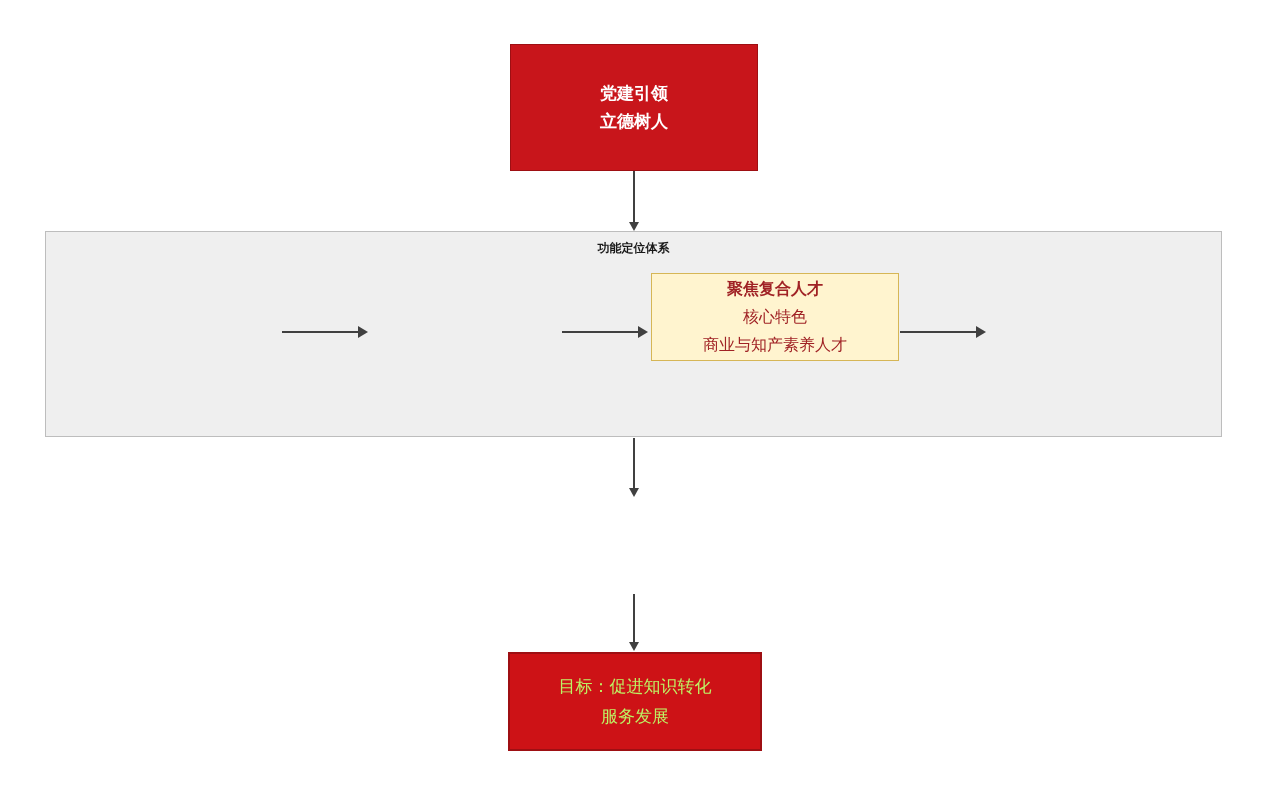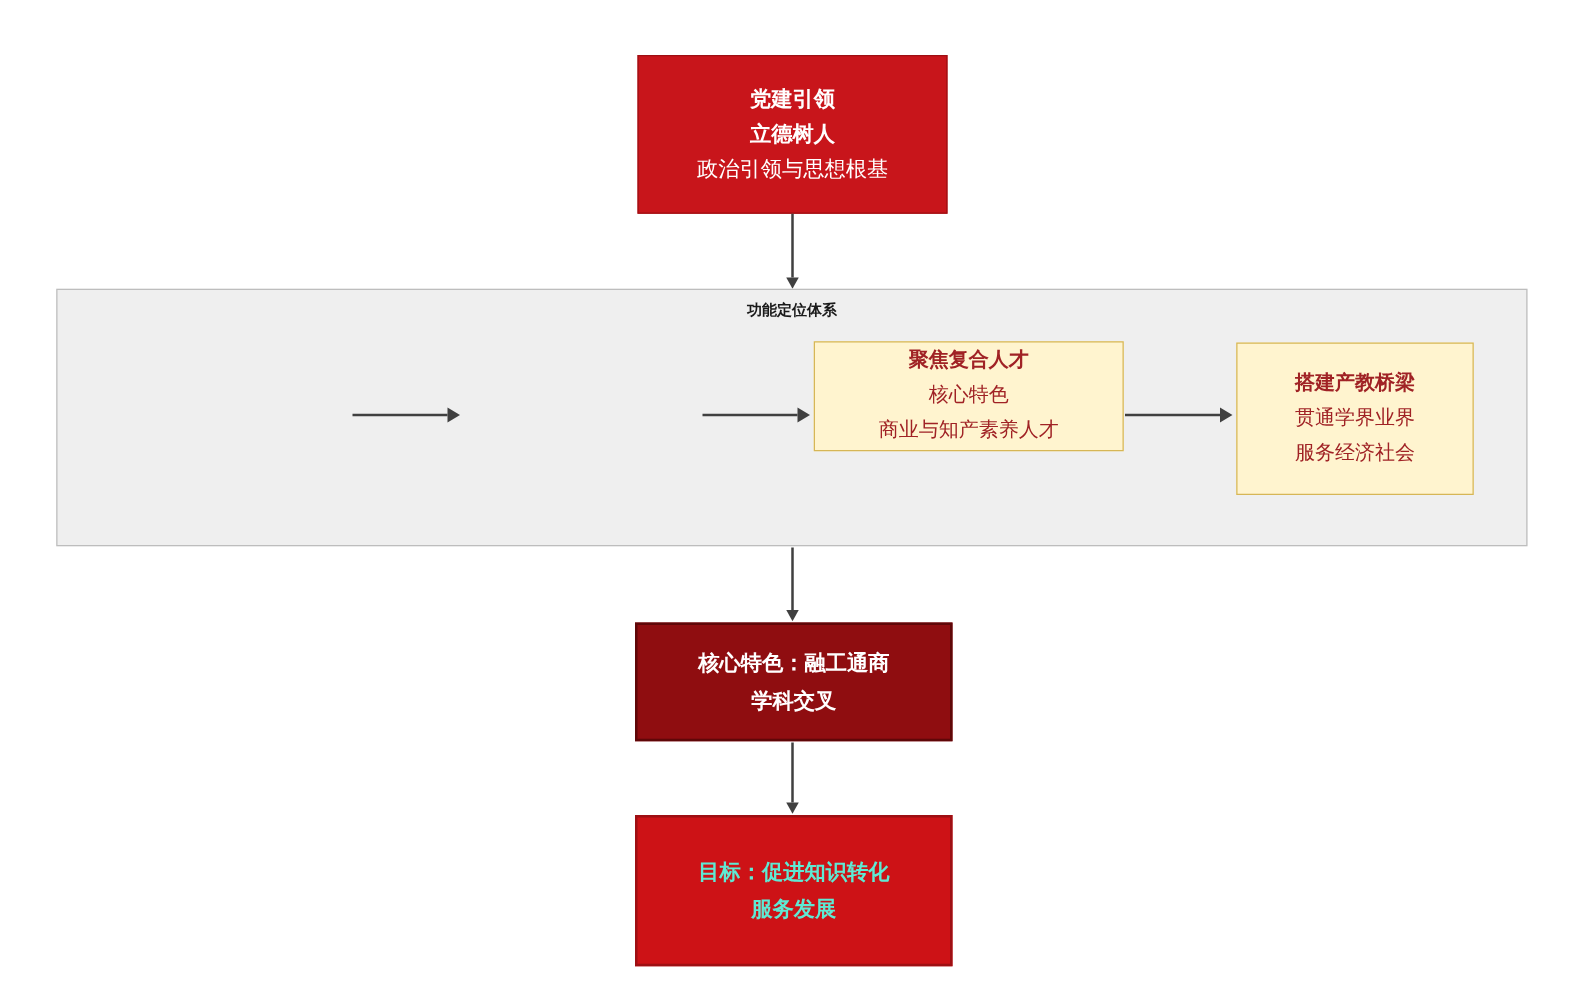--- a/index.html
+++ b/index.html
@@ -23,23 +23,23 @@
   .node .ln{line-height:28px;}
   .bold{font-weight:bold;}
 
   .top-box{left:510px;top:44px;width:248px;height:127px;
     background:var(--red-primary);border:1px solid var(--red-primary-border);
     color:#FFFFFF;font-size:17px;}
   .core-box{left:508px;top:498px;width:254px;height:95px;
     background:var(--maroon);border:2px solid var(--maroon-border);
     color:#FFFFFF;font-size:17px;font-weight:bold;}
   .core-box .ln{line-height:30px;}
-  .goal-box{left:508px;top:652px;width:254px;height:121px;
+  .goal-box{left:508px;top:652px;width:254px;height:99px;
     background:var(--red-goal);border:2px solid var(--red-goal-border);
-    color:#5eead4;font-size:17px;font-weight:bold;}
+    color:#bef264;font-size:17px;font-weight:normal;}
   .goal-box .ln{line-height:30px;}
 
   .container-box{position:absolute;left:45px;top:231px;width:1177px;height:206px;
     background:var(--container-bg);border:1px solid var(--container-border);}
   .container-title{position:absolute;top:8px;left:0;width:100%;text-align:center;
     font-size:12px;font-weight:bold;color:var(--title-text);}
 
   .sub-node{color:var(--box-text);font-size:16px;}
   .sub-node .ln{line-height:28px;}
   .sub1{left:46px;top:41px;width:189px;height:124px;
@@ -59,53 +59,43 @@
     border:6px solid transparent;border-right:0;border-left:10px solid var(--arrow);}
 </style>
 </head>
 <body>
 
 <div class="canvas">
 
   <div class="node top-box">
     <div class="ln bold">党建引领</div>
     <div class="ln bold">立德树人</div>
-    <div class="ln">政治引领与思想根基</div>
   </div>
 
   <div class="varrow" style="left:633px;top:171px;height:51px;"></div>
 
   <div class="container-box">
     <div class="container-title">功能定位体系</div>
 
 
 
     <div class="node sub-node sub3">
       <div class="ln bold">聚焦复合人才</div>
       <div class="ln">核心特色</div>
       <div class="ln">商业与知产素养人才</div>
     </div>
 
-    <div class="node sub-node sub4">
-      <div class="ln bold">搭建产教桥梁</div>
-      <div class="ln">贯通学界业界</div>
-      <div class="ln">服务经济社会</div>
-    </div>
   </div>
 
   <div class="harrow" style="left:282px;top:331px;width:76px;"></div>
   <div class="harrow" style="left:562px;top:331px;width:76px;"></div>
   <div class="harrow" style="left:900px;top:331px;width:76px;"></div>
 
   <div class="varrow" style="left:633px;top:438px;height:50px;"></div>
 
-  <div class="node core-box">
-    <div class="ln">核心特色：融工通商</div>
-    <div class="ln">学科交叉</div>
-  </div>
 
   <div class="varrow" style="left:633px;top:594px;height:48px;"></div>
 
   <div class="node goal-box">
     <div class="ln">目标：促进知识转化</div>
     <div class="ln">服务发展</div>
   </div>
 
 </div>
 

